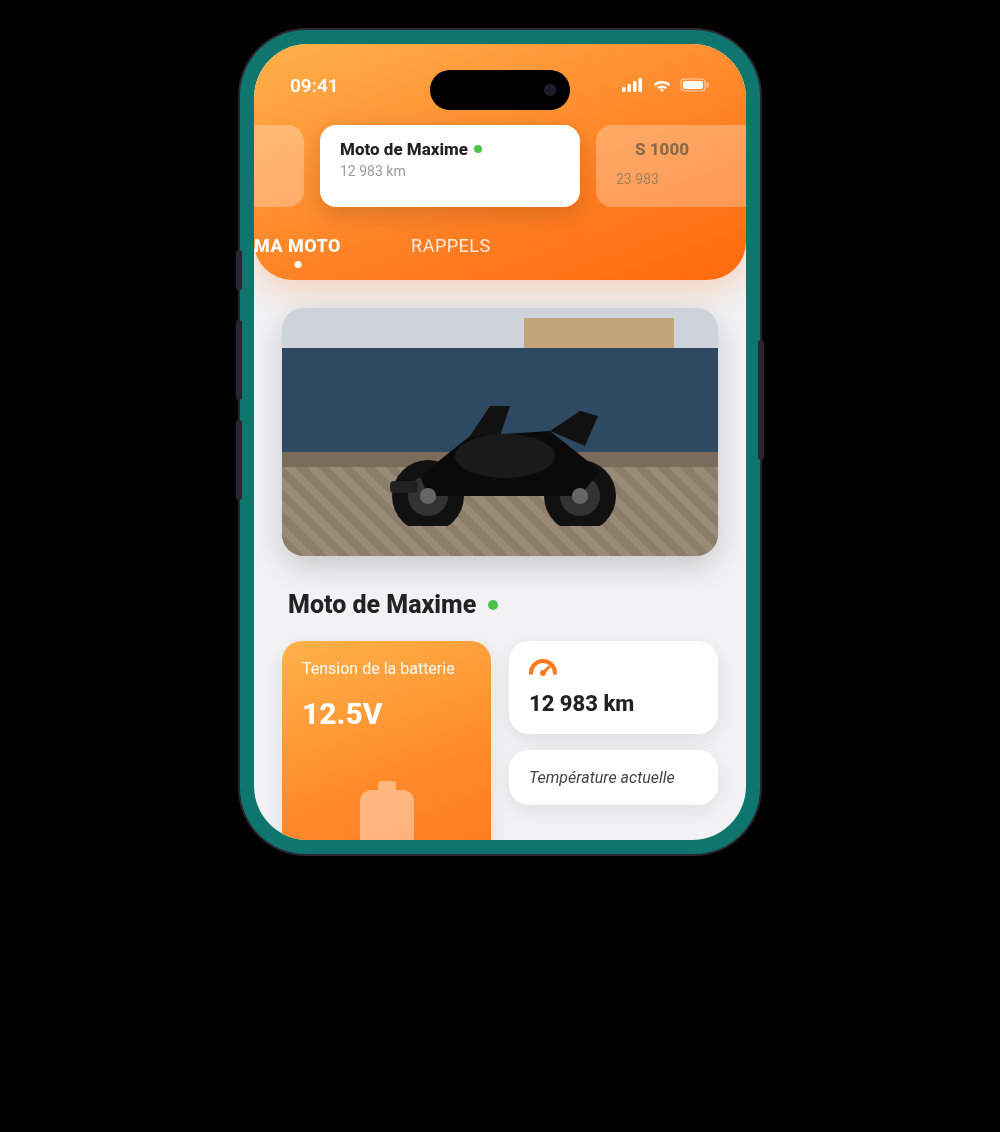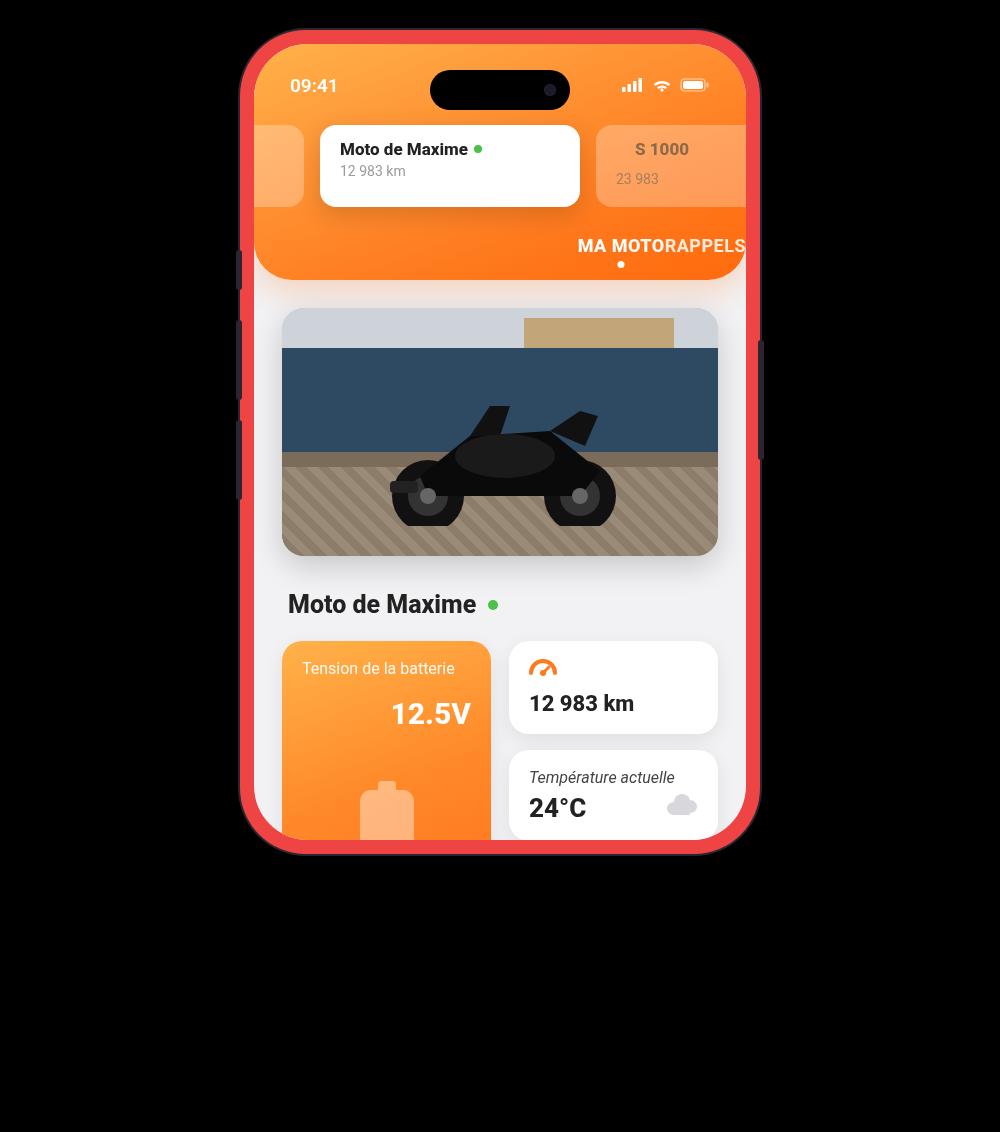--- a/index.html
+++ b/index.html
@@ -8,21 +8,21 @@
     width: 1000px;
     height: 1132px;
     font-family: -apple-system, BlinkMacSystemFont, "Segoe UI", Roboto, Helvetica, Arial, sans-serif;
     display: flex;
     justify-content: center;
     padding-top: 30px;
   }
   .phone {
     width: 520px;
     height: 824px;
-    background: #ef4444;
+    background: #0f766e;
     border-radius: 66px;
     padding: 14px;
     position: relative;
     box-shadow: 0 0 0 2px #2a2530, 0 20px 60px rgba(0,0,0,0.6);
   }
   .screen {
     width: 100%;
     height: 100%;
     border-radius: 54px;
     overflow: hidden;
@@ -106,26 +106,27 @@
   .card-next .title { font-weight: 800; color: #8a6a48; font-size: 17px; margin-left: 19px; }
   .card-next .sub { color: #a5805c; font-size: 14px; margin-top:12px;}
 
   .status-dot {
     width: 8px; height: 8px; border-radius: 50%;
     background: #4ac24a; display:inline-block;
   }
 
   .tabs {
     display: flex;
-    justify-content: flex-end;
+    justify-content: flex-start;
+    gap: 70px;
     color: #fff;
   }
   .tab { text-align:center; font-size: 18px; letter-spacing: 0.5px; position:relative; cursor:pointer;}
   .tab.active { font-weight: 800; }
-  .tab.inactive { font-weight: 700; opacity: 0.85; }
+  .tab.inactive { font-weight: 400; opacity: 0.85; }
   .tab.active::after {
     content:""; position:absolute; bottom:-12px; left:50%; transform:translateX(-50%);
     width:7px; height:7px; background:#fff; border-radius:50%;
   }
 
   
   .content { padding: 28px 28px 0; }
 
   .photo {
     width: 100%;
@@ -162,21 +163,21 @@
     background:#fff;
   }
   .widget.battery {
     background: linear-gradient(160deg, #ffb24a 0%, #ff8a2a 60%, #ff7a1e 100%);
     color:#fff;
     height: 220px;
     position:relative;
     overflow:hidden;
   }
   .widget.battery .label { font-size:16px; line-height:1.3; opacity:0.95;}
-  .widget.battery .value { font-size:30px; font-weight:800; margin-top:16px;text-align:right;}
+  .widget.battery .value { font-size:30px; font-weight:800; margin-top:16px;}
   .battery-icon {
     position:absolute; bottom:-10px; left:50%; transform:translateX(-50%);
     width:90px; height:90px; opacity:0.4;
   }
 
   .widget.odo .icon-row { display:flex; align-items:center; gap:8px; }
   .widget.odo .value { font-size:22px; font-weight:800; color:#222; margin-top:8px; }
 
   .widget.temp .label { font-size:16px; color:#444; line-height:1.2;font-style:italic;}
   .widget.temp .row { display:flex; align-items:center; justify-content:space-between; margin-top:6px;}
@@ -305,26 +306,18 @@
                     <path d="M14 2 A12 12 0 0 1 26 14" fill="none" stroke="#ff7a1e" stroke-width="4" stroke-linecap="round"></path>
                     <circle cx="14" cy="14" r="3" fill="#ff7a1e"></circle>
                     <line x1="14" y1="14" x2="20" y2="8" stroke="#ff7a1e" stroke-width="3" stroke-linecap="round"></line>
                   </svg>
               </span>
             </div>
             <div class="value">12 983 km</div>
           </div>
           <div class="widget temp">
             <div class="label">Température actuelle</div>
-            <div class="row">
-              <div class="value">24°C</div>
-              <span>
-                <svg width="36" height="26" viewBox="0 0 36 26">
-                    <path d="M28 20c4 0 7-3 7-6.5S32 7 28 7c-1-4-4.5-6-8-6-4.5 0-8 3.5-8 8-4 0-7 3-7 6.5S8 22 12 22h16z" fill="#d8d8dc"></path>
-                  </svg>
-              </span>
-            </div>
           </div>
         </div>
       </div>
     </div>
   </div>
 </div>
 
 </body></html>

